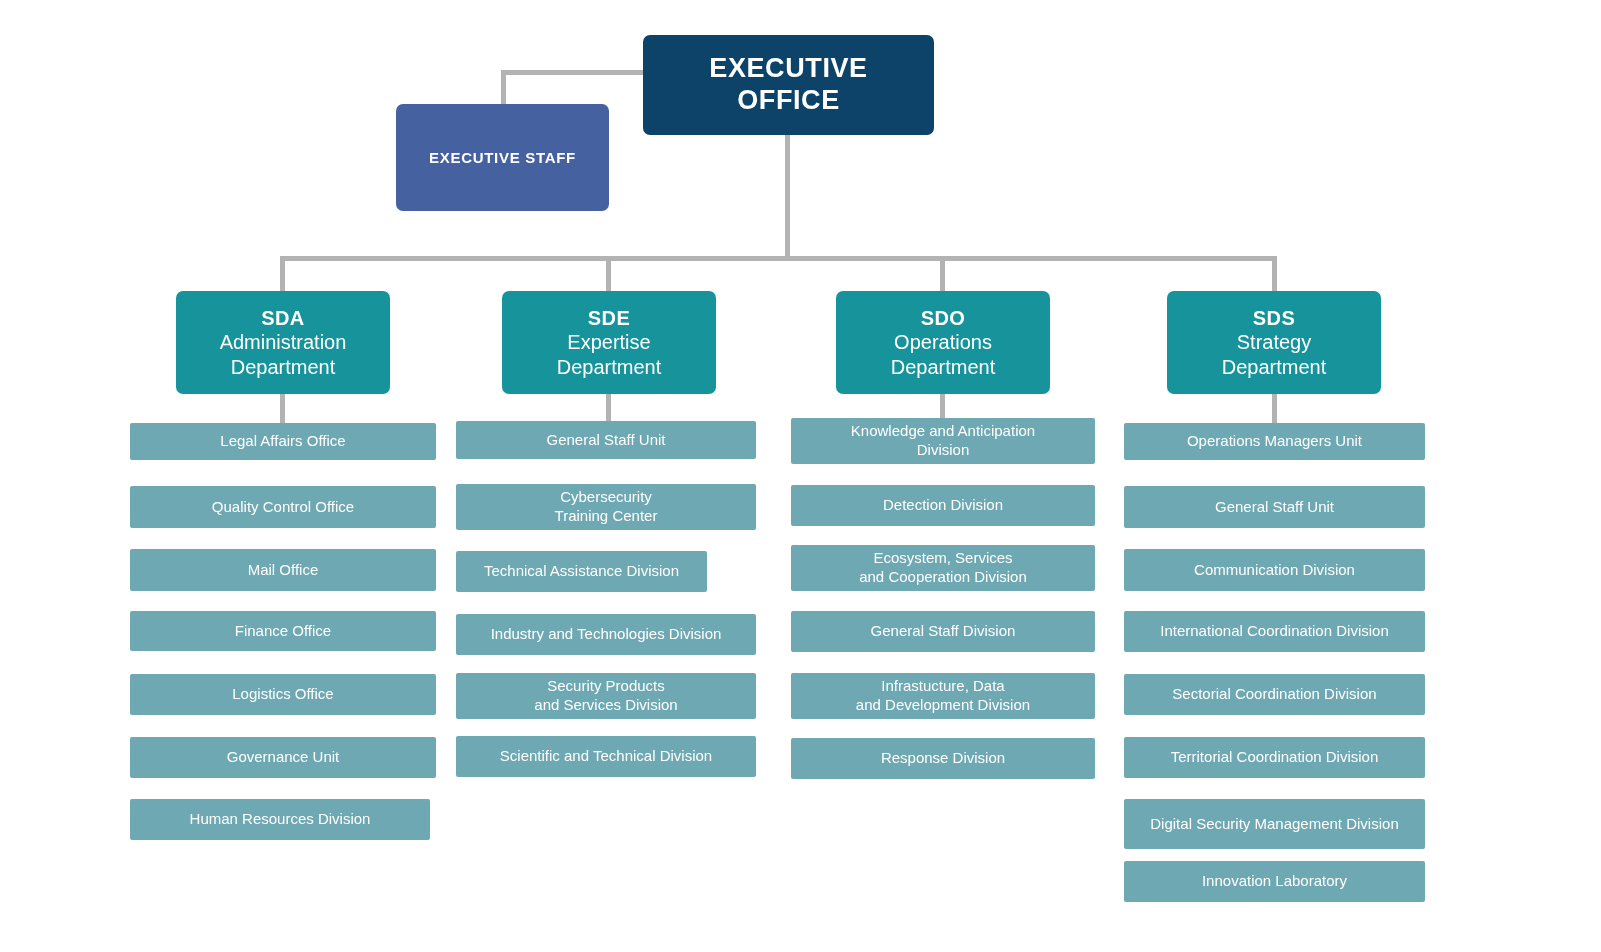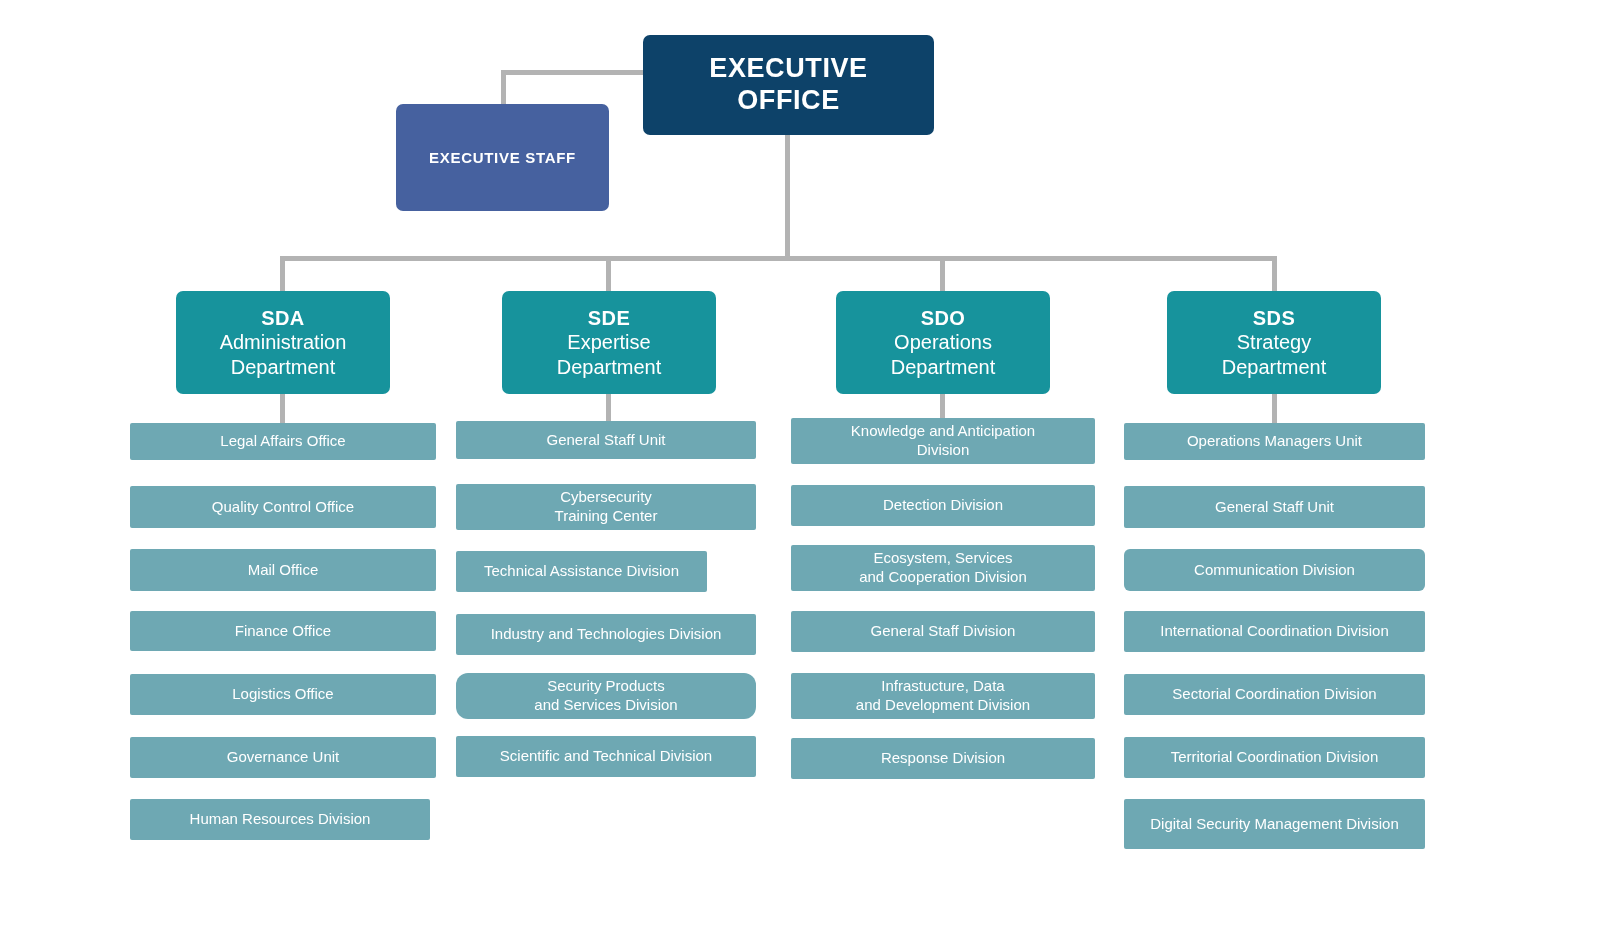--- a/index.html
+++ b/index.html
@@ -107,21 +107,21 @@
   <div class="box box-dept" style="left:502px;top:291px;width:214px;height:103px;">
     <span class="acr">SDE</span>
     <span class="nowrapline" style="white-space: pre-line;">Expertise
 Department</span>
   </div>
   <div class="box box-unit nowrapline" style="left:456px;top:421px;width:300px;height:38px;">General Staff Unit</div>
   <div class="box box-unit nowrapline" style="left: 456px; top: 484px; width: 300px; height: 46px; white-space: pre-line;">Cybersecurity
 Training Center</div>
   <div class="box box-unit nowrapline" style="left:456px;top:551px;width:251px;height:41px;">Technical Assistance Division</div>
   <div class="box box-unit nowrapline" style="left:456px;top:614px;width:300px;height:41px;">Industry and Technologies Division</div>
-  <div class="box box-unit nowrapline" style="left: 456px; top: 673px; width: 300px; height: 46px; white-space: pre-line; border-radius: 12px;">Security Products
+  <div class="box box-unit nowrapline" style="left: 456px; top: 673px; width: 300px; height: 46px; white-space: pre-line;">Security Products
 and Services Division</div>
   <div class="box box-unit nowrapline" style="left:456px;top:736px;width:300px;height:41px;">Scientific and Technical Division</div>
 
   <div class="box box-dept" style="left:836px;top:291px;width:214px;height:103px;">
     <span class="acr">SDO</span>
     <span class="nowrapline" style="white-space: pre-line;">Operations
 Department</span>
   </div>
   <div class="box box-unit nowrapline" style="left: 791px; top: 418px; width: 304px; height: 46px; white-space: pre-line;">Knowledge and Anticipation
 Division</div>
@@ -133,19 +133,20 @@
 and Development Division</div>
   <div class="box box-unit nowrapline" style="left:791px;top:738px;width:304px;height:41px;">Response Division</div>
 
   <div class="box box-dept" style="left:1167px;top:291px;width:214px;height:103px;">
     <span class="acr">SDS</span>
     <span class="nowrapline" style="white-space: pre-line;">Strategy
 Department</span>
   </div>
   <div class="box box-unit nowrapline" style="left:1124px;top:423px;width:301px;height:37px;">Operations Managers Unit</div>
   <div class="box box-unit nowrapline" style="left:1124px;top:486px;width:301px;height:42px;">General Staff Unit</div>
-  <div class="box box-unit nowrapline" style="left:1124px;top:549px;width:301px;height:42px;border-radius:6px;">Communication Division</div>
+  <div class="box box-unit nowrapline" style="left:1124px;top:549px;width:301px;height:42px;">Communication Division</div>
   <div class="box box-unit nowrapline" style="left:1124px;top:611px;width:301px;height:41px;">International Coordination Division</div>
   <div class="box box-unit nowrapline" style="left:1124px;top:674px;width:301px;height:41px;">Sectorial Coordination Division</div>
   <div class="box box-unit nowrapline" style="left:1124px;top:737px;width:301px;height:41px;">Territorial Coordination Division</div>
   <div class="box box-unit nowrapline" style="left:1124px;top:799px;width:301px;height:50px;">Digital Security Management Division</div>
+  <div class="box box-unit nowrapline" style="left:1124px;top:861px;width:301px;height:41px;">Innovation Laboratory</div>
 
 </div>
 
 </body></html>

